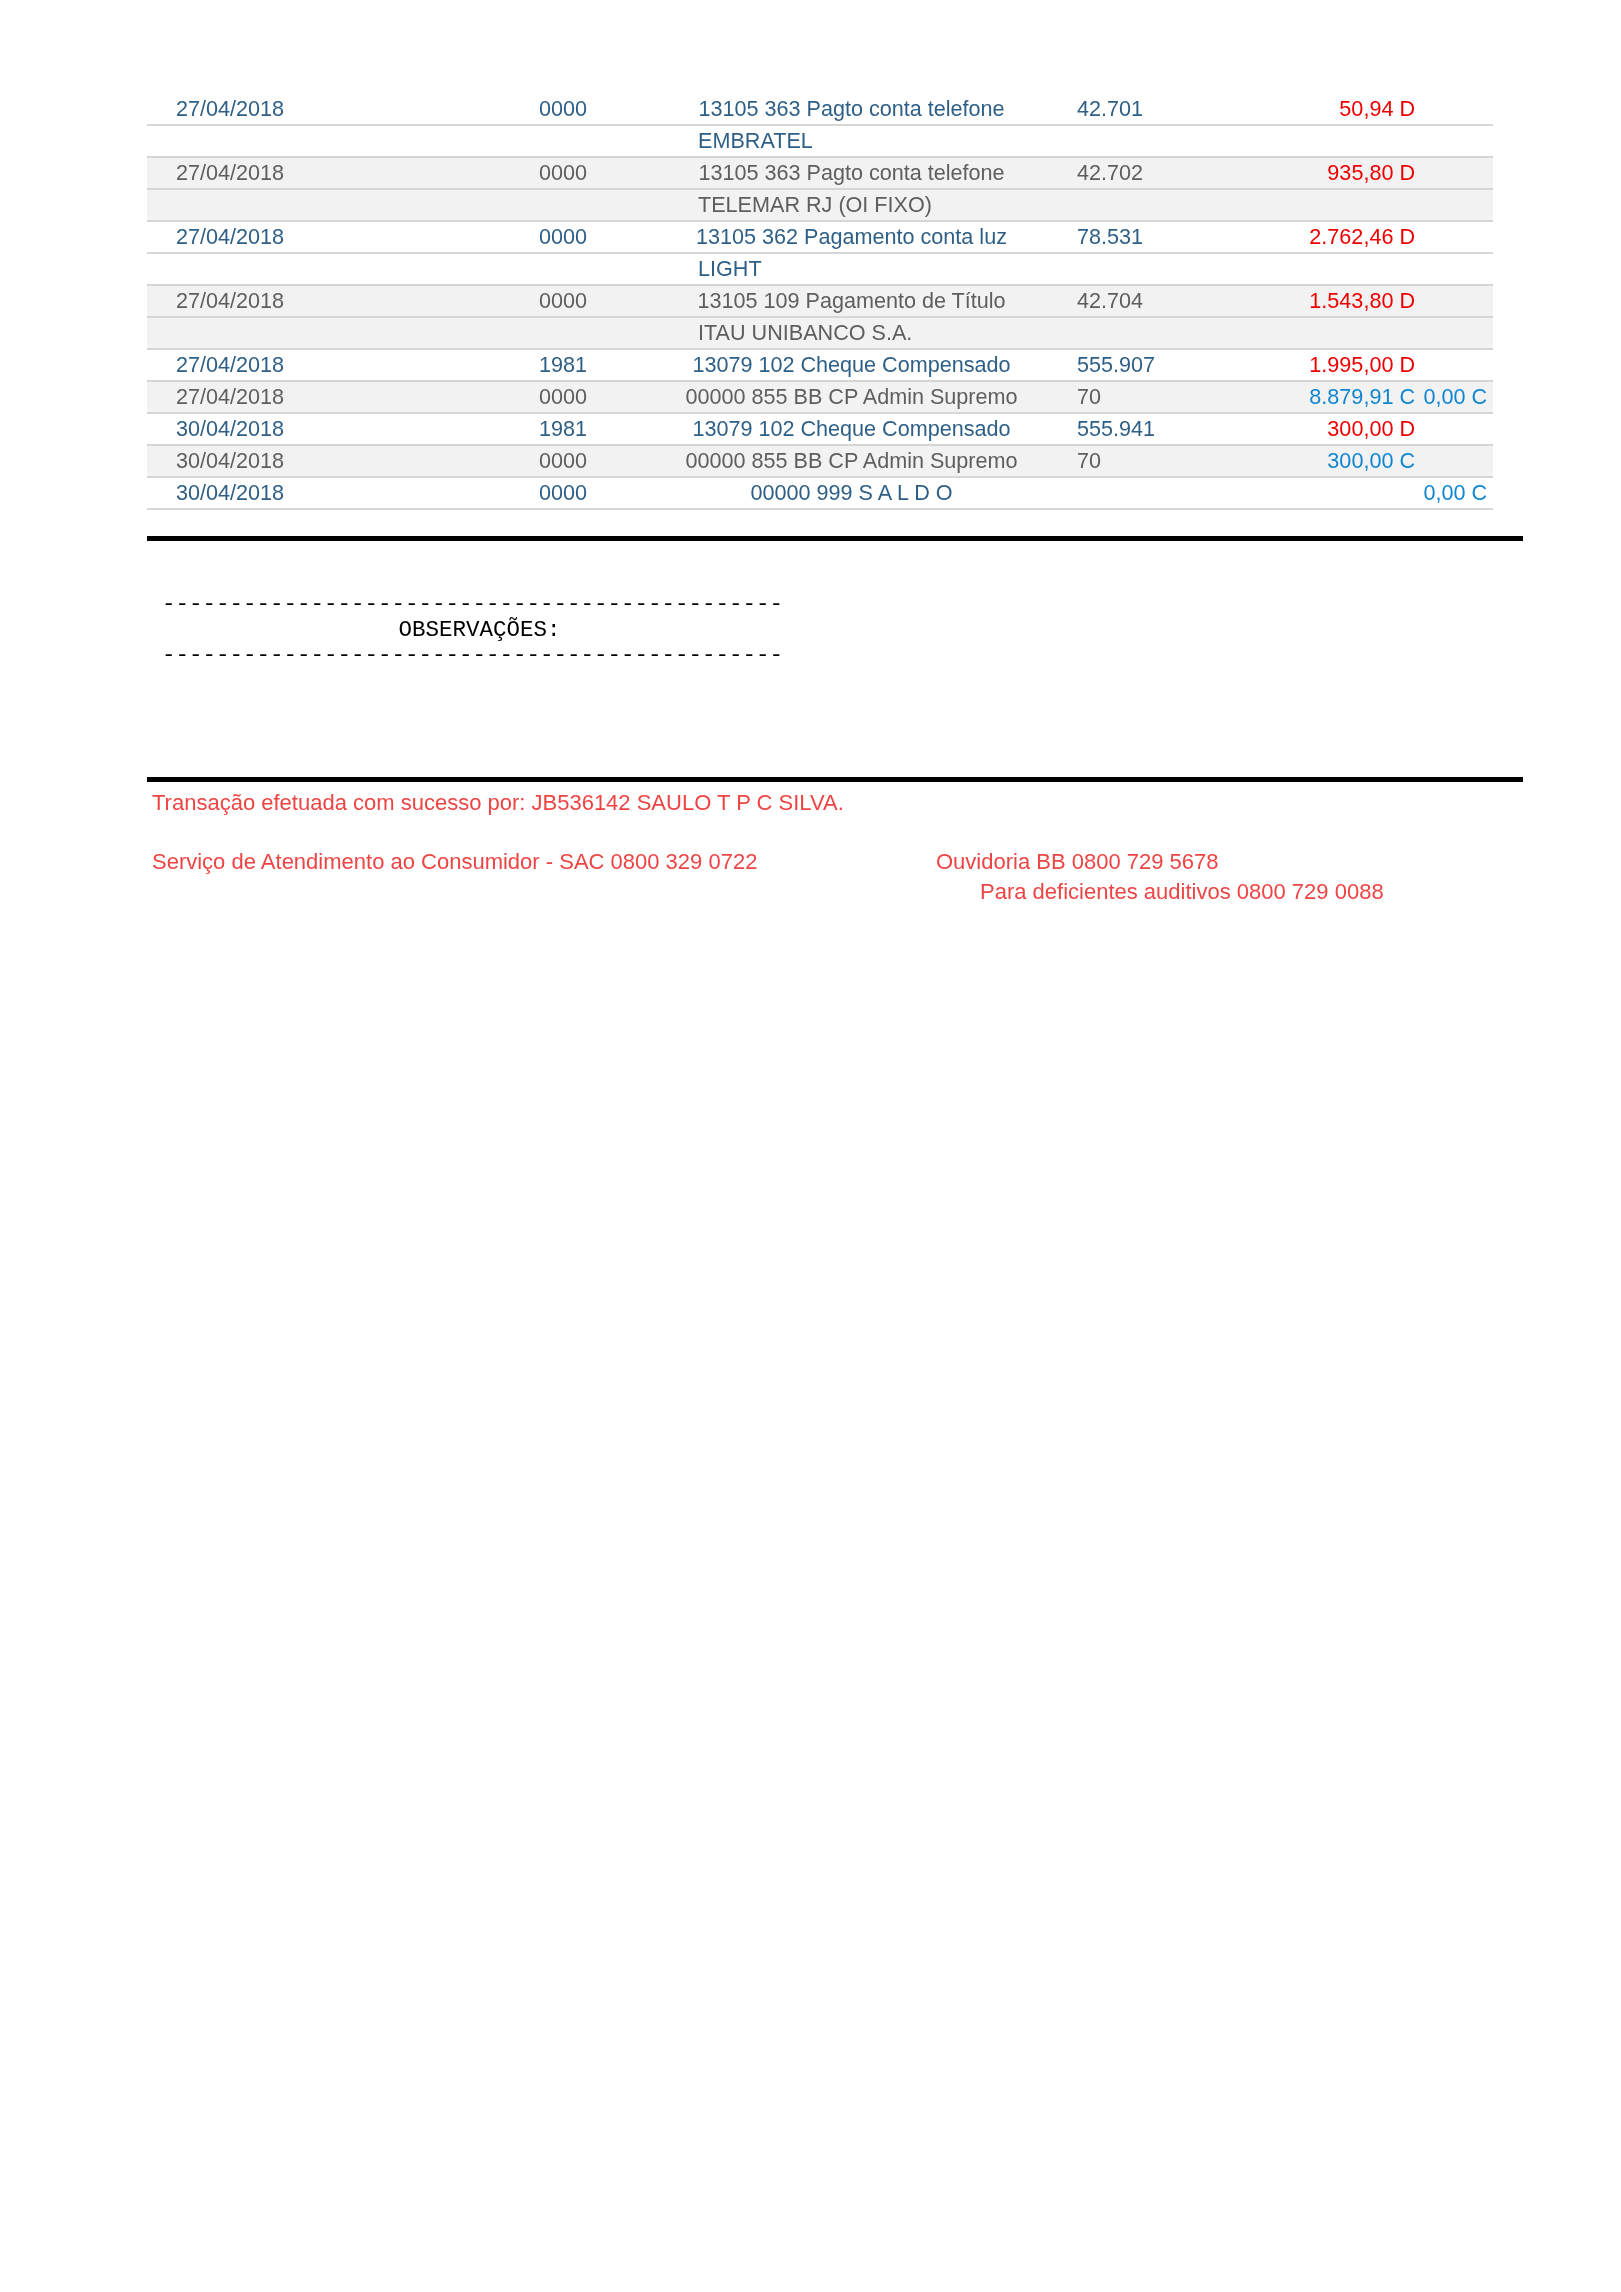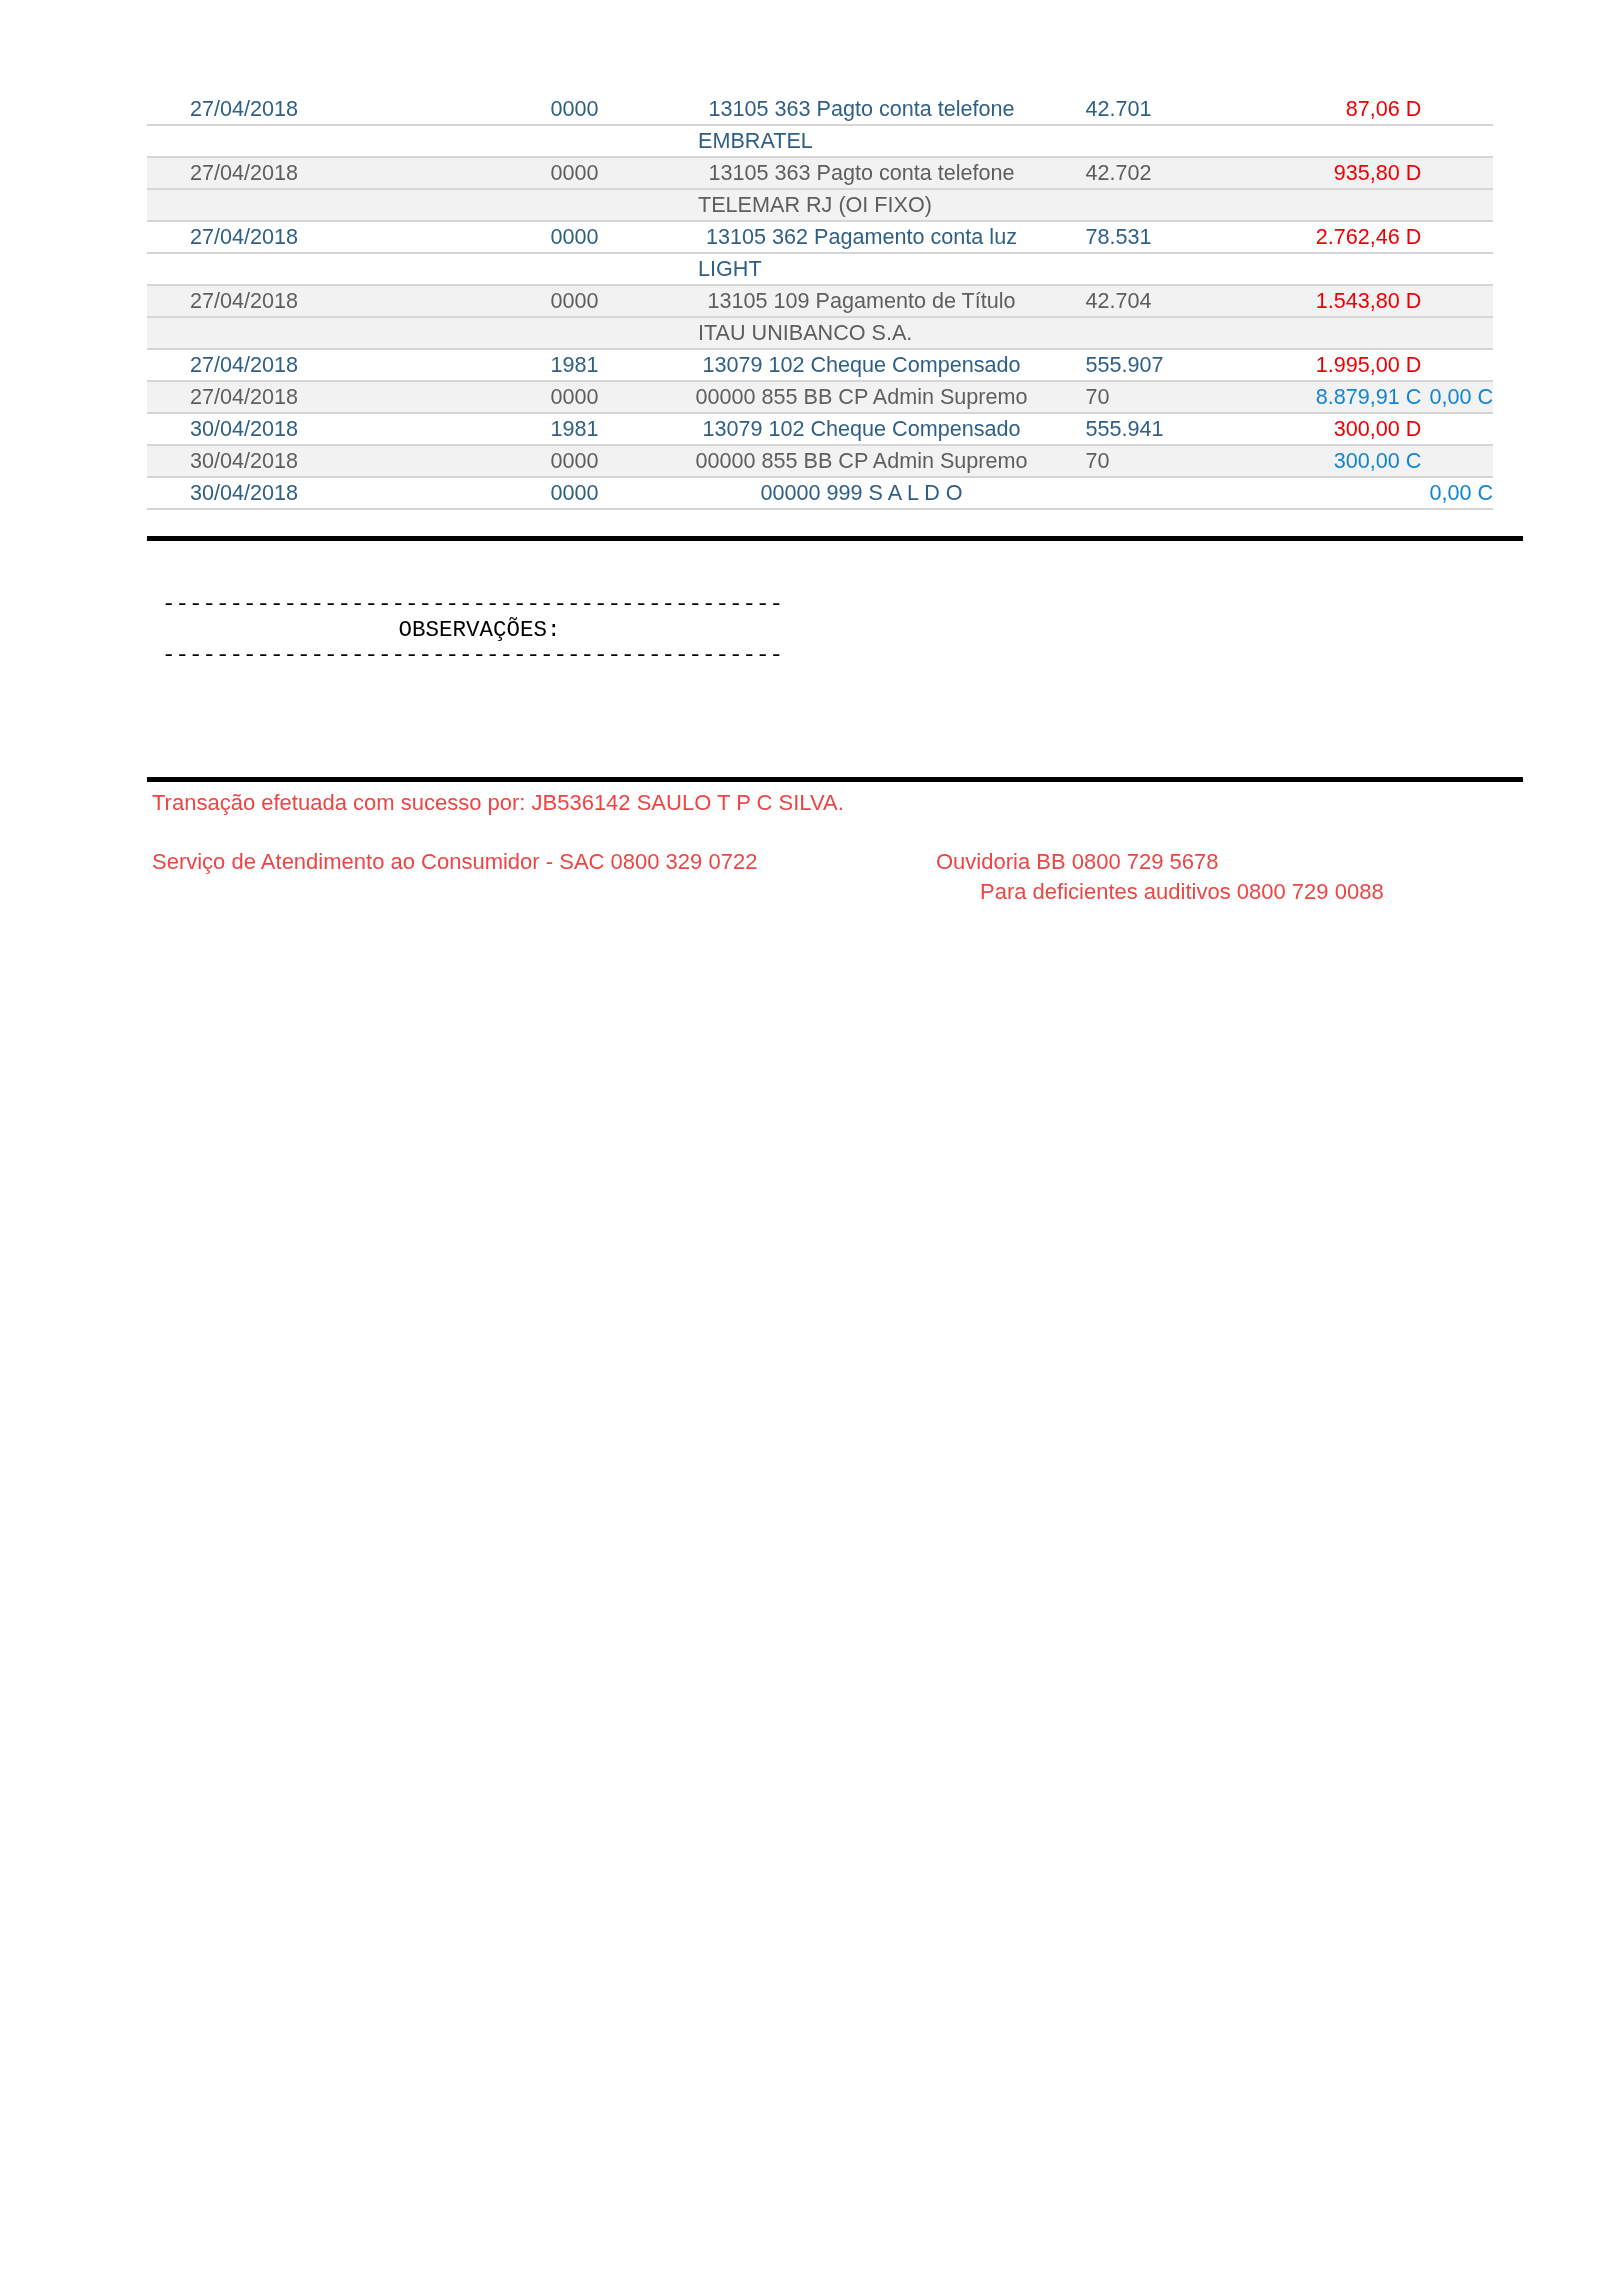--- a/index.html
+++ b/index.html
@@ -24,21 +24,21 @@
     align-items:center;
     height:32px;
     box-sizing:border-box;
     border-bottom:2px solid #d6d6d6;
     font-size:21.6px;
     white-space:nowrap;
   }
   .shade{background:#f2f2f2;}
   .ink-blue{color:#2e5f87;}
   .ink-gray{color:#5e5e5e;}
-  .c-date{width:127px;margin-left:43px;text-align:left;}
+  .c-date{width:127px;margin-left:29px;text-align:left;}
   .c-branch{width:284px;text-align:right;}
   .c-desc{width:451px;margin-left:39px;text-align:center;overflow:hidden;}
   .c-doc{width:186px;text-align:left;}
   .c-val{width:152px;text-align:right;}
   .c-bal{width:72px;text-align:right;}
   .c-detail{margin-left:551px;text-align:left;}
   .debit{color:#ee0000;}
   .credit{color:#1086d2;}
 
   
@@ -86,21 +86,21 @@
 
 <div class="page">
 
   <div class="statement-table">
 
     <div class="t-row ink-blue">
       <span class="c-date">27/04/2018</span>
       <span class="c-branch">0000</span>
       <span class="c-desc">13105 363 Pagto conta telefone</span>
       <span class="c-doc">42.701</span>
-      <span class="c-val debit">87,06 D</span>
+      <span class="c-val debit">50,94 D</span>
       <span class="c-bal credit"></span>
     </div>
 
     <div class="t-row ink-blue">
       <span class="c-detail">EMBRATEL</span>
     </div>
 
     <div class="t-row ink-gray shade">
       <span class="c-date">27/04/2018</span>
       <span class="c-branch">0000</span>

